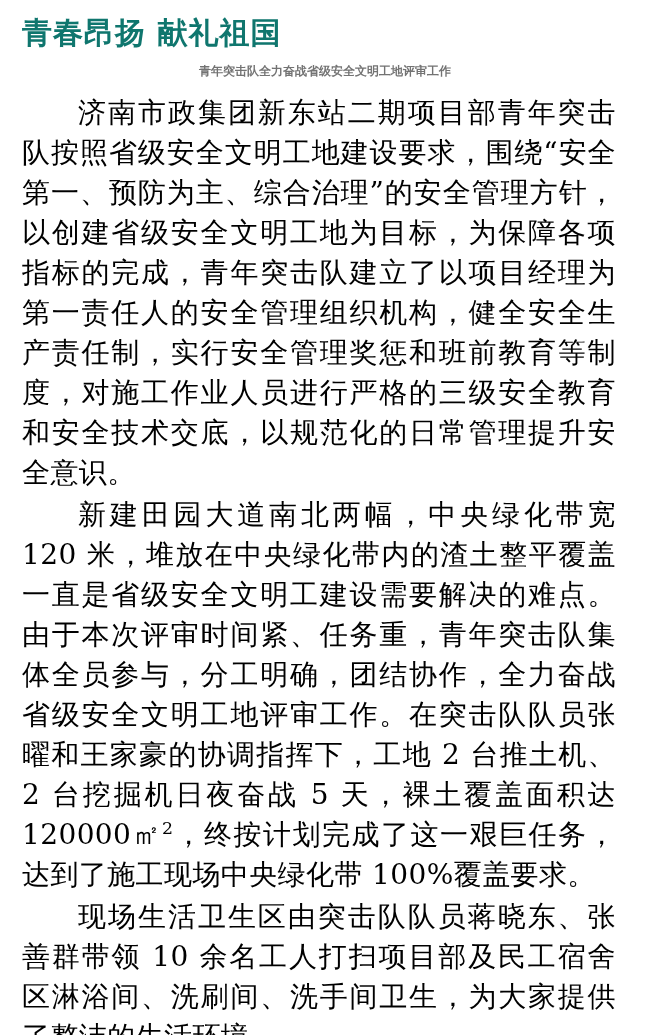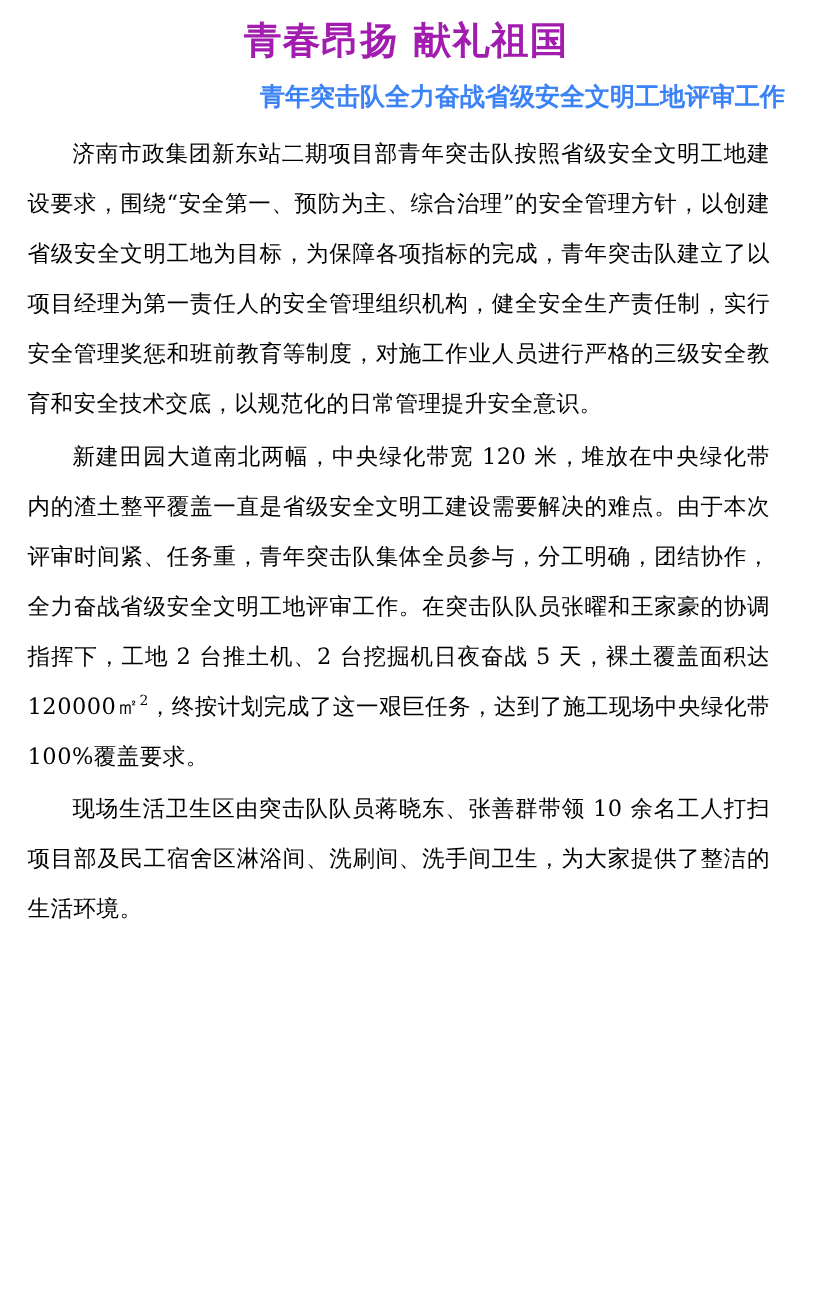--- a/index.html
+++ b/index.html
@@ -15,44 +15,44 @@
     color: #000000;
   }
   .page {
     width: 650px;
     height: 1035px;
     box-sizing: border-box;
     padding: 8px 22px 0 22px;
     position: relative;
   }
   .doc-title {
-    text-align: center;
+    text-align: left;
     font-family: "DejaVu Serif", "Liberation Serif", serif;
     font-weight: bold;
     font-size: 30px;
     letter-spacing: 1px;
     margin: 6px 0 2px 0;
     line-height: 1.25;
-    color: #a21caf;
+    color: #0f766e;
   }
   .doc-subtitle {
-    text-align: right;
+    text-align: center;
     font-family: "DejaVu Serif", "Liberation Serif", serif;
     font-weight: bold;
-    font-size: 20px;
+    font-size: 12px;
     letter-spacing: 0px;
     margin: 12px 0 6px 0;
     line-height: 1.3;
-    color: #3b82f6;
+    color: #737373;
   }
   .body-text {
     margin-top: 14px;
   }
   .para {
-    font-size: 18px;
+    font-size: 28px;
     line-height: 40px;
     text-align: justify;
     text-justify: inter-ideograph;
     text-indent: 2em;
     margin: 0 12px 2px 0;
     letter-spacing: 0.4px;
   }
   .para sup {
     font-size: 0.62em;
     vertical-align: super;

